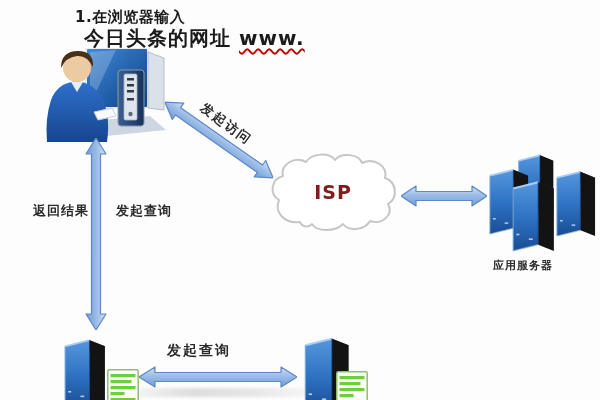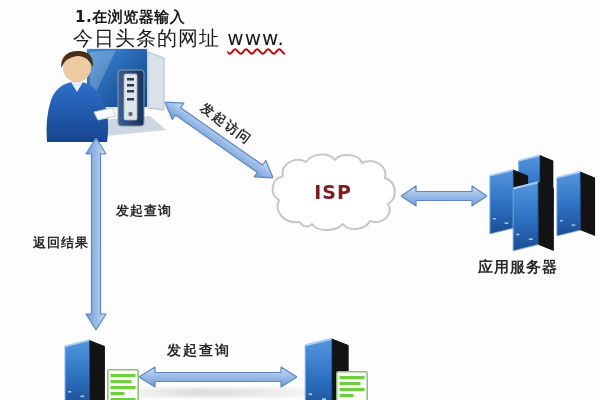--- a/index.html
+++ b/index.html
@@ -3,33 +3,33 @@
 <meta charset="utf-8">
 <style>
   html,body{margin:0;padding:0;background:#ffffff;}
   .stage{
     position:relative;width:600px;height:400px;overflow:hidden;
     background:#fdfdfd;font-family:"DejaVu Sans",sans-serif;color:#1b1b1b;
   }
   .abs{position:absolute;}
   
   .note1{left:75px;top:8px;font-size:15px;font-weight:700;letter-spacing:.5px;}
-  .note2{left:73px;top:25px;font-size:20px;font-weight:400;letter-spacing:1px;white-space:nowrap;}
+  .note2{left:84px;top:25px;font-size:20px;font-weight:700;letter-spacing:1px;white-space:nowrap;}
   .note2 .url{
     text-decoration:underline wavy #c00000;
     text-decoration-thickness:2px;text-underline-offset:3px;
   }
   
   .lbl{font-weight:700;color:#2a2a2a;white-space:nowrap;}
   .lbl-access{left:226px;top:124px;font-size:13px;letter-spacing:2px;
     transform:translate(-50%,-50%) rotate(36deg);}
-  .lbl-return{left:33px;top:202px;font-size:13px;letter-spacing:1px;margin-top:32px;}
+  .lbl-return{left:33px;top:202px;font-size:13px;letter-spacing:1px;}
   .lbl-query-v{left:116px;top:202px;font-size:13px;letter-spacing:1px;}
   .lbl-query-b{left:167px;top:342px;font-size:14px;letter-spacing:2px;}
-  .lbl-appsrv{left:478px;top:258px;font-size:15px;letter-spacing:1px;}
+  .lbl-appsrv{left:493px;top:258px;font-size:11px;letter-spacing:1px;}
   .lbl-isp{left:266px;top:152px;width:134px;height:80px;display:flex;
     align-items:center;justify-content:center;font-size:19px;font-weight:600;
     color:#7f1d1d;letter-spacing:1px;}
   .arrow{transform-origin:50% 50%;}
   .smudge{left:138px;top:388px;width:170px;height:9px;border-radius:4px;
     background:linear-gradient(90deg,rgba(150,150,150,.10),rgba(140,140,140,.28),
       rgba(150,150,150,.22),rgba(160,160,160,.08));
     filter:blur(1.5px);}
 </style>
 </head>

